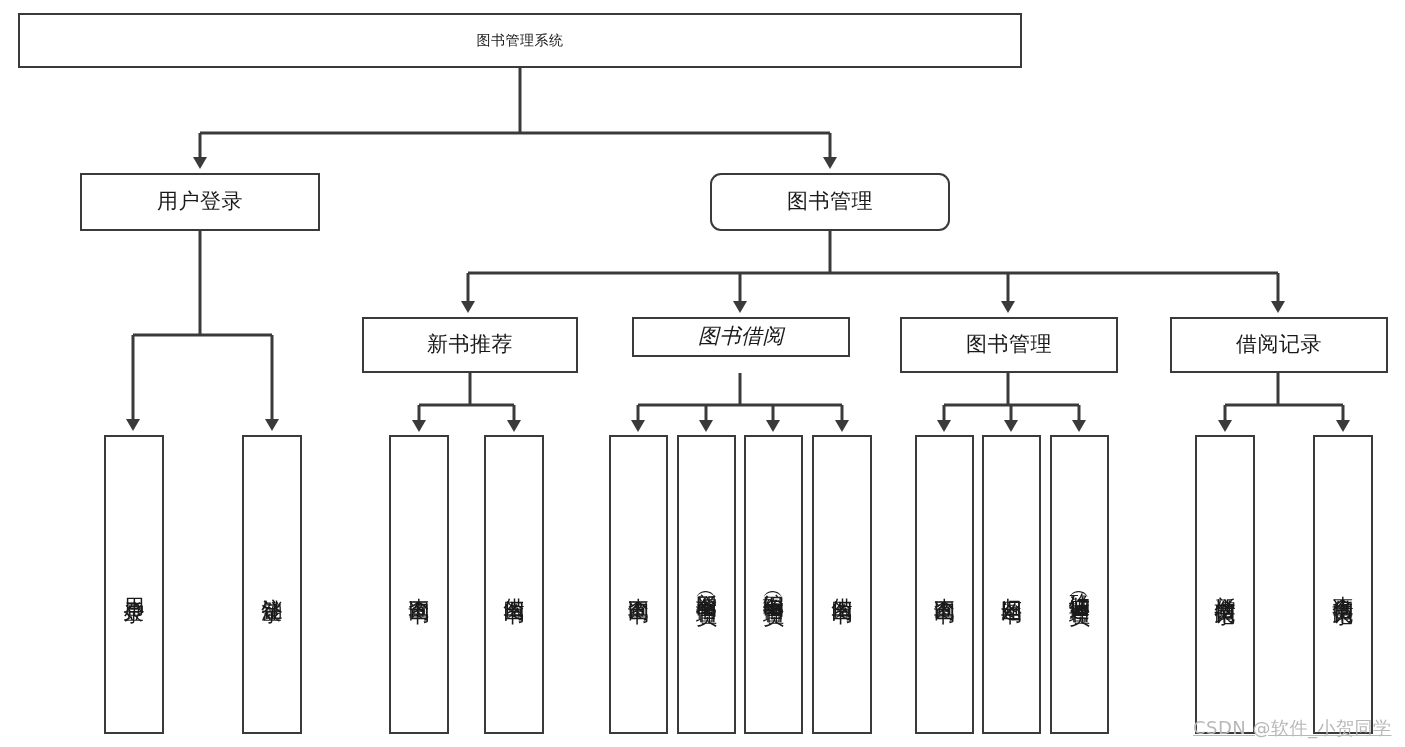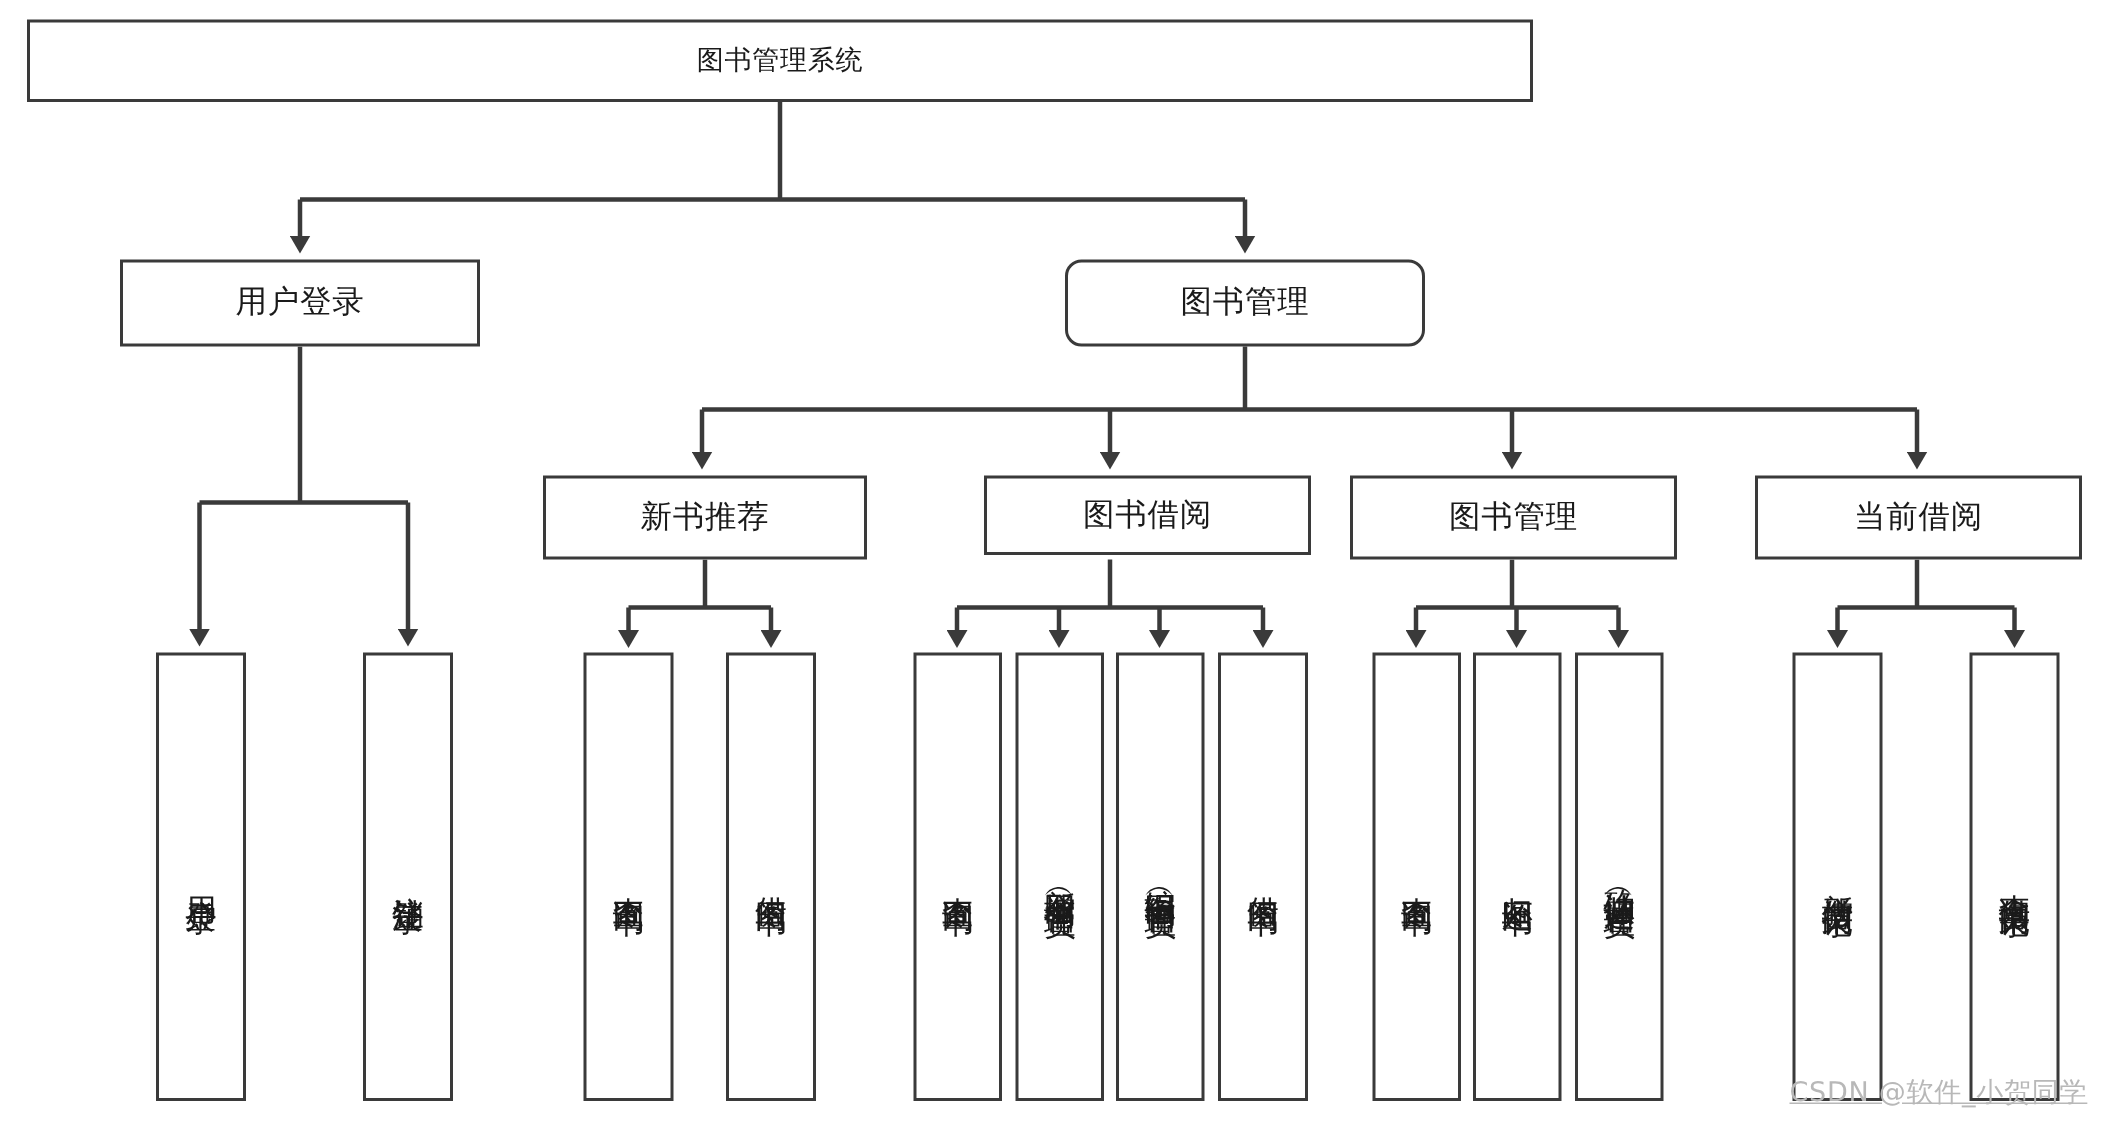--- a/index.html
+++ b/index.html
@@ -35,21 +35,21 @@
     justify-content: center;
     color: #1a1a1a;
   }
   .node-h {
     font-size: 21px;
     letter-spacing: 0.5px;
     line-height: 1.1;
     white-space: nowrap;
   }
   .node.root {
-    font-size: 18px;
+    font-size: 14px;
   }
   .node-v {
     font-size: 21px;
     writing-mode: vertical-rl;
     text-orientation: upright;
     letter-spacing: 2px;
     line-height: 1.05;
     align-items: center;
     justify-content: center;
     white-space: nowrap;
@@ -134,28 +134,28 @@
   <div class="node node-h" style="left:80px; top:173px; width:240px; height:58px;">
     <span>用户登录</span>
   </div>
   <div class="node node-h" style="left:710px; top:173px; width:240px; height:58px;border-radius:11px;">
     <span>图书管理</span>
   </div>
 
   <div class="node node-h" style="left:362px; top:317px; width:216px; height:56px;">
     <span>新书推荐</span>
   </div>
-  <div class="node node-h" style="left:656px; top:317px; width:218px; height:53px;">
+  <div class="node node-h" style="left:632px; top:317px; width:218px; height:40px;font-style:italic;">
     <span>图书借阅</span>
   </div>
   <div class="node node-h" style="left:900px; top:317px; width:218px; height:56px;">
     <span>图书管理</span>
   </div>
   <div class="node node-h" style="left:1170px; top:317px; width:218px; height:56px;">
-    <span>当前借阅</span>
+    <span>借阅记录</span>
   </div>
 
   <div class="node node-v" style="left:104px; top:435px; width:60px; height:299px;">
     <span class="vtext">用户登录</span>
   </div>
   <div class="node node-v" style="left:242px; top:435px; width:60px; height:299px;">
     <span class="vtext">注销登录</span>
   </div>
 
   <div class="node node-v" style="left:389px; top:435px; width:60px; height:299px;">

